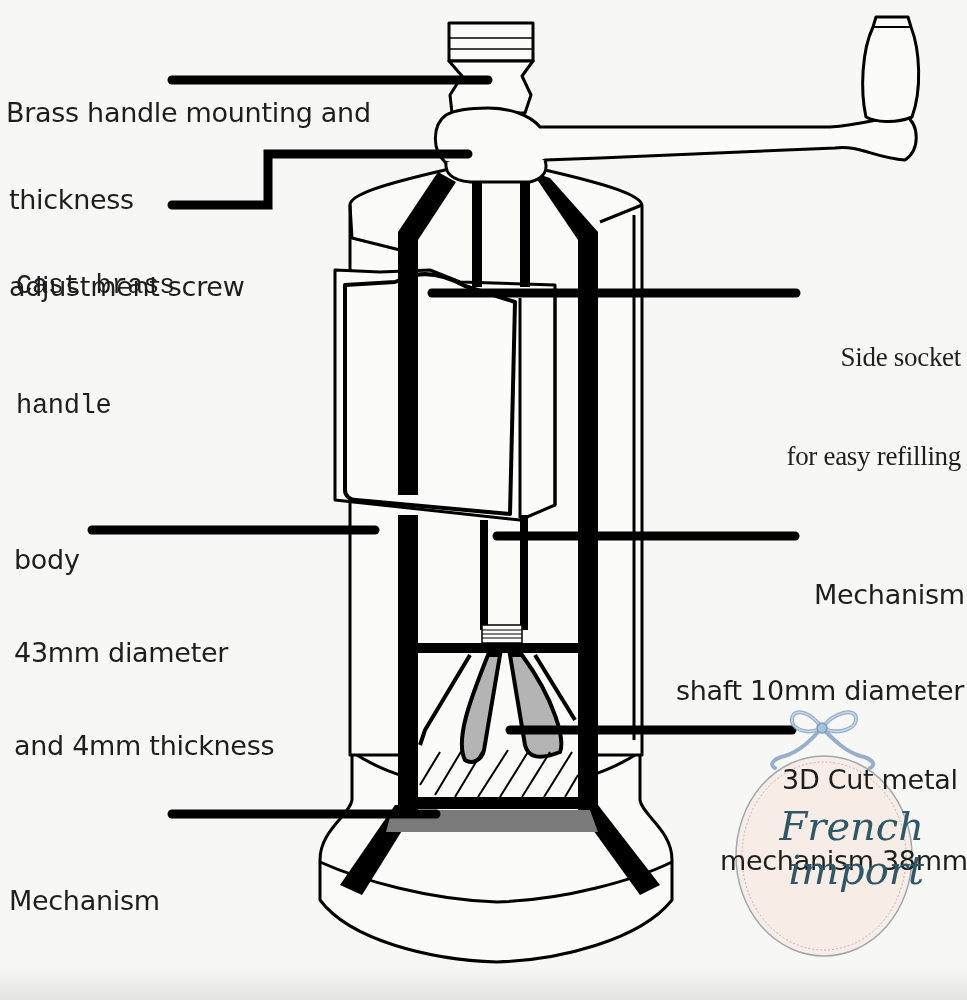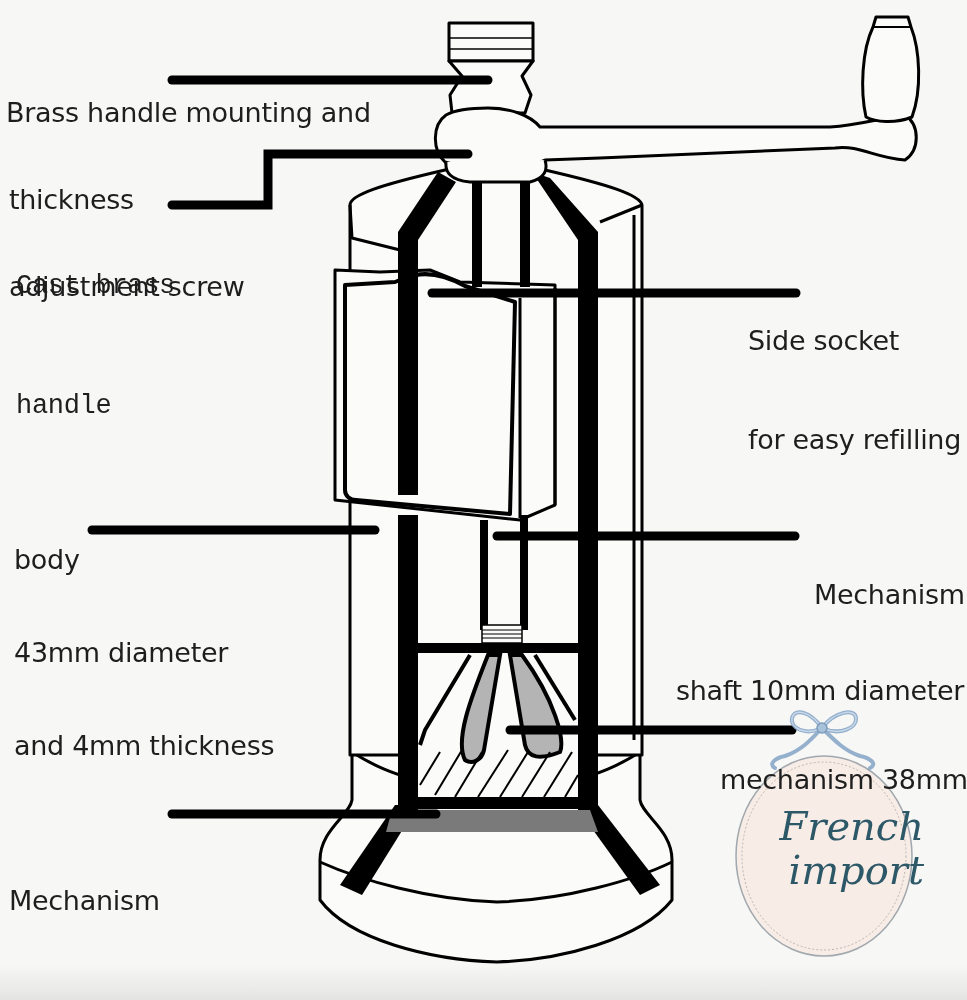--- a/index.html
+++ b/index.html
@@ -139,37 +139,38 @@
   <div>Brass handle mounting and</div>
   <div style="padding-left:3px;">thickness</div>
   <div style="padding-left:3px;">adjustment screw</div>
 </div>
 
 <div class="lbl" style="left:16px; top:186px; line-height:40px;font-family:Liberation Mono, monospace;">
   <div>Cast brass</div>
   <div>handle</div>
 </div>
 
-<div class="lbl" style="right:6px; top:258px; text-align:left; line-height:33px;">
+<div class="lbl" style="right:6px; top:275px; text-align:right; line-height:33px;font-family:Liberation Serif, serif;">
   <div>Side socket</div>
   <div>for easy refilling</div>
 </div>
 
 <div class="lbl" style="left:14px; top:482px; line-height:31px;">
   <div>body</div>
   <div>43mm diameter</div>
   <div>and 4mm thickness</div>
 </div>
 
 <div class="lbl" style="left:676px; top:515px; line-height:32px;">
   <div style="padding-left:138px;">Mechanism</div>
   <div>shaft 10mm diameter</div>
 </div>
 
 <div class="lbl" style="left:720px; top:712px; line-height:27px;">
+  <div style="padding-left:62px;">3D Cut metal</div>
   <div>mechanism 38mm</div>
 </div>
 
 <div class="lbl" style="left:9px; top:796px; line-height:42px;">
   <div>Mechanism</div>
   
 </div>
 
 <svg style="position:absolute; left:760px; top:706px;" width="130" height="70" viewBox="0 0 130 70">
   <g fill="none" stroke="#8aa9c8" stroke-width="4" stroke-linecap="round" opacity="0.9">

